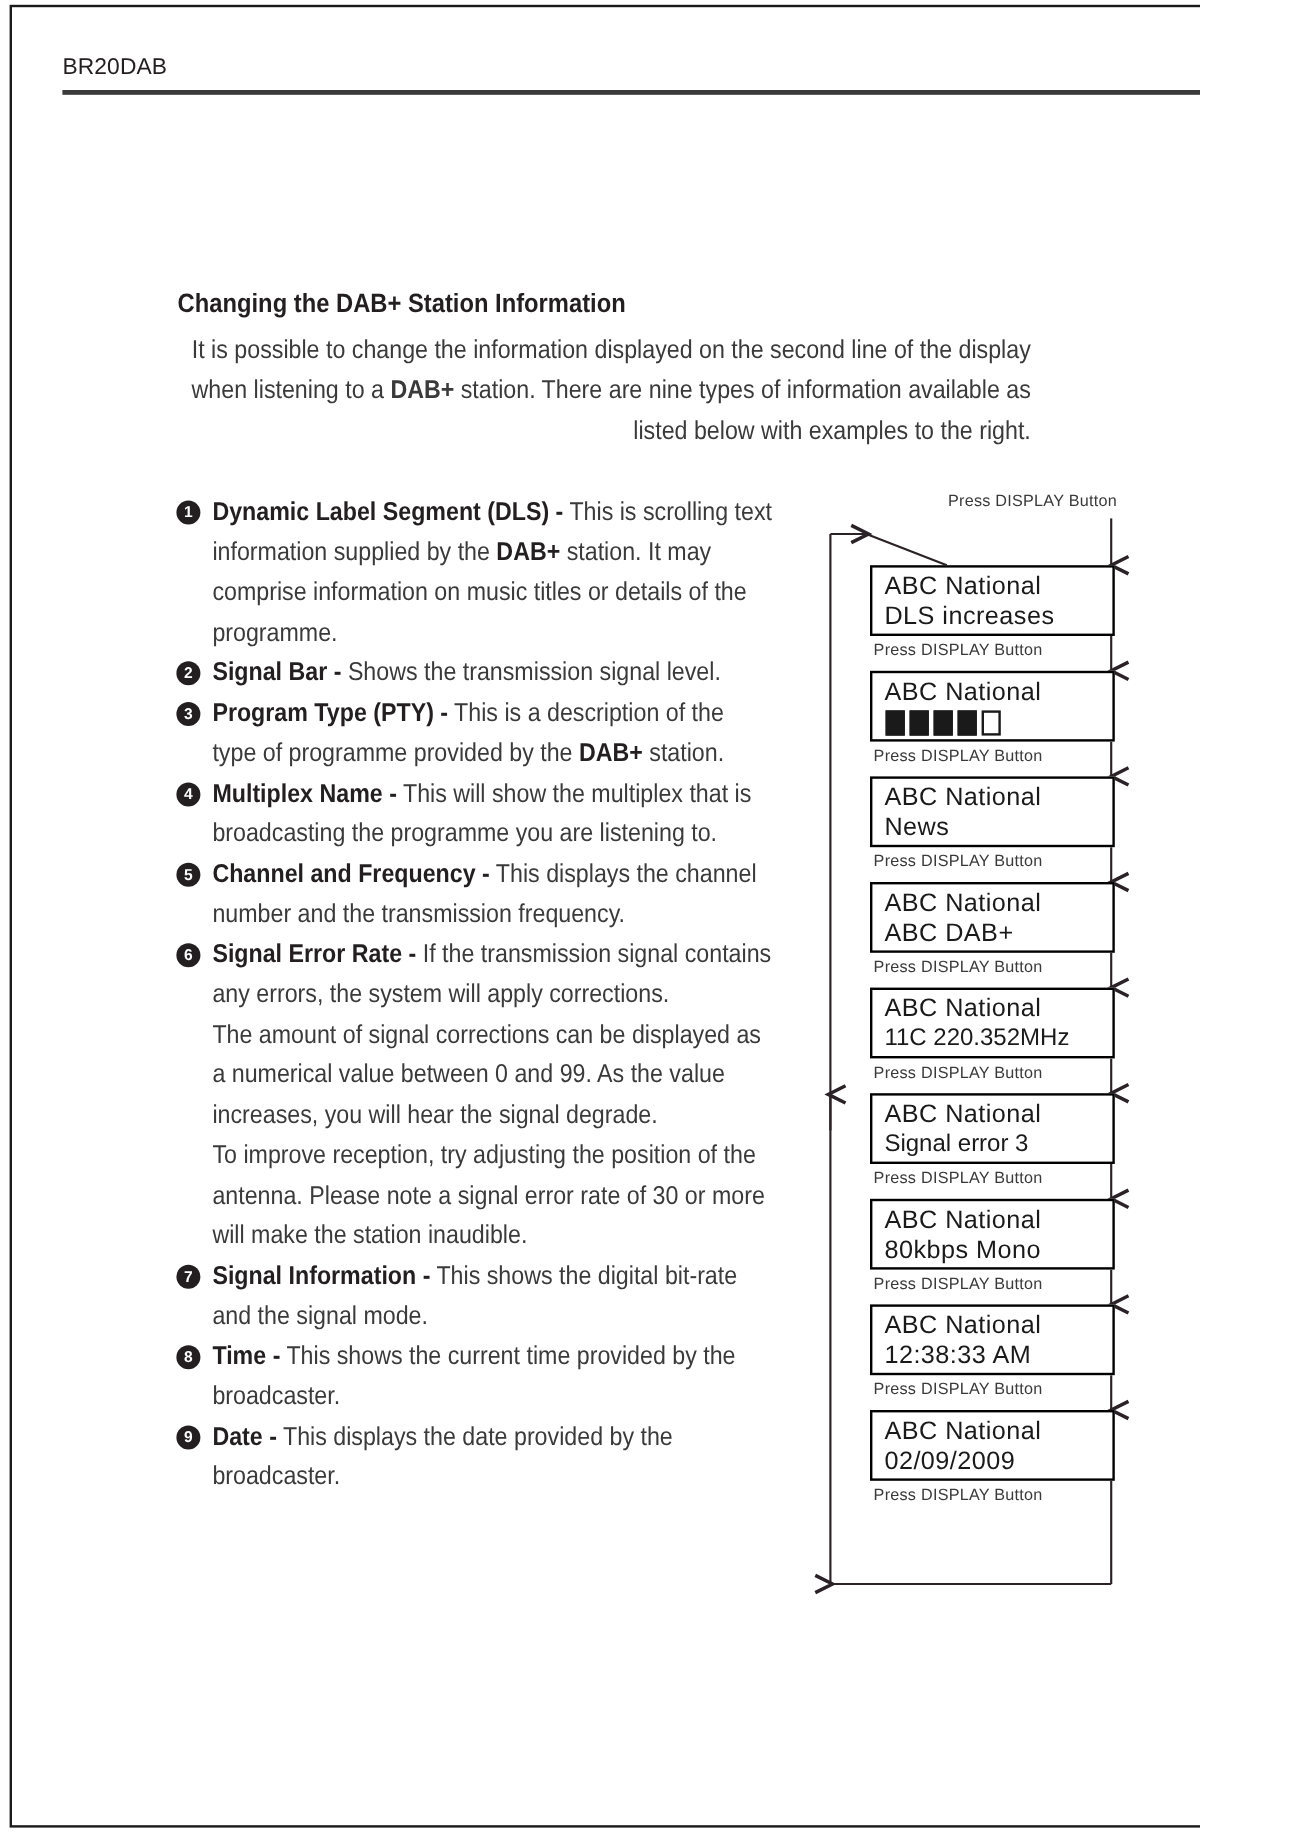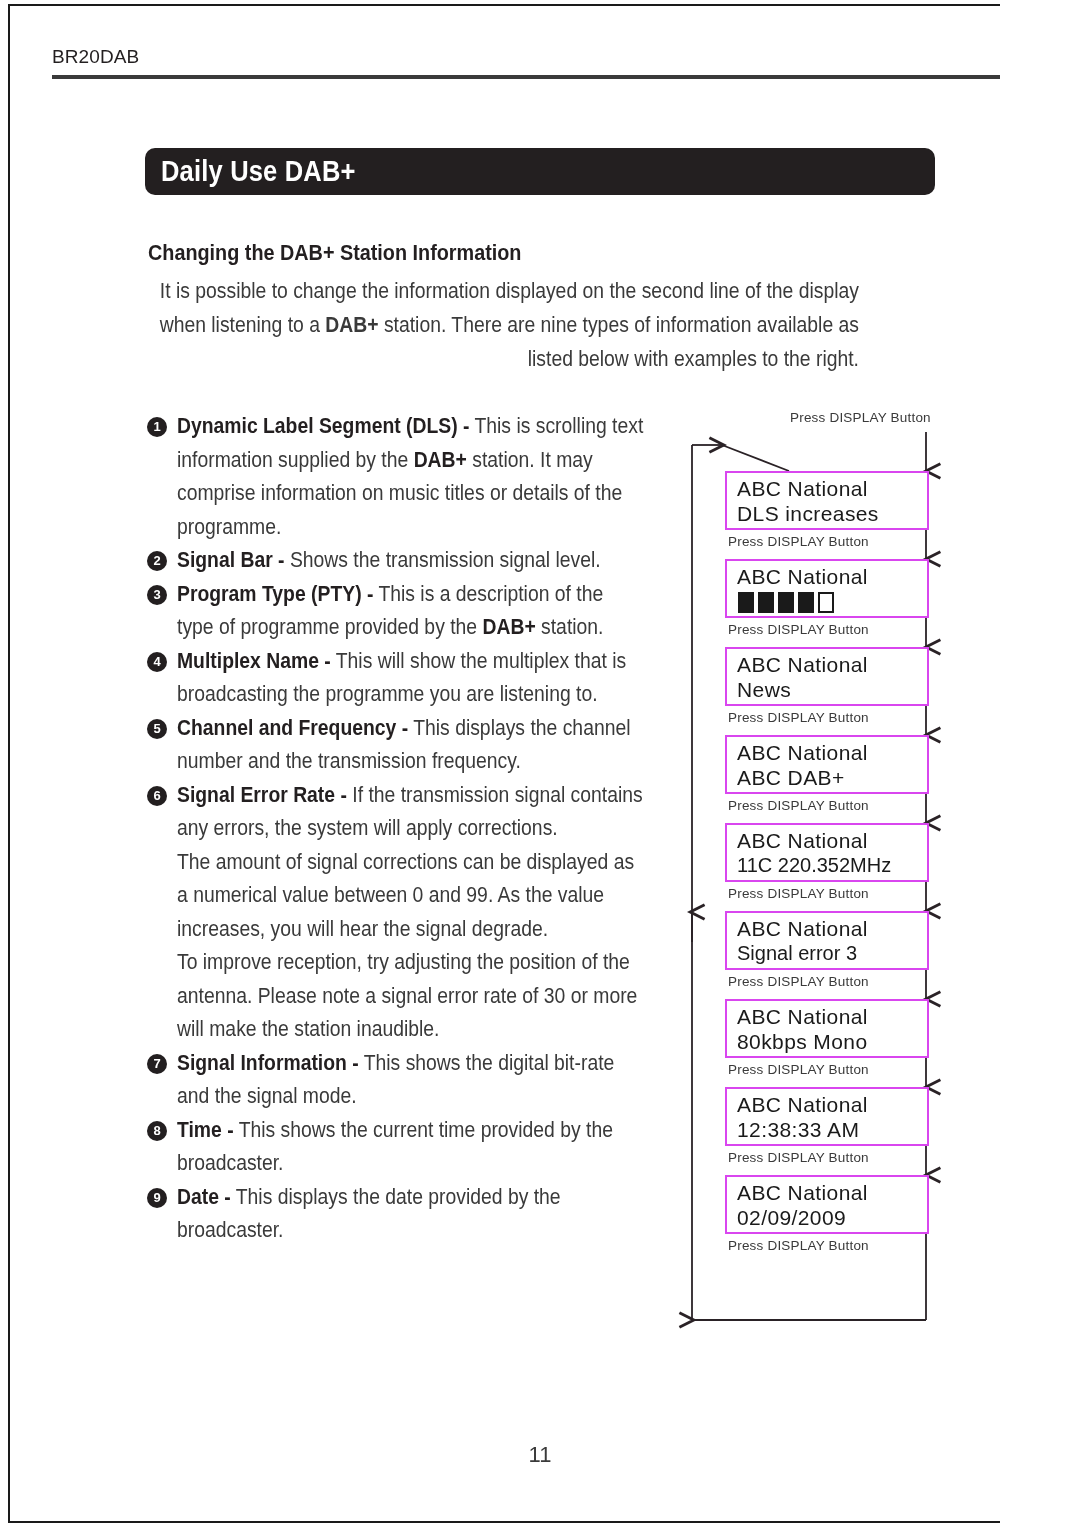--- a/index.html
+++ b/index.html
@@ -146,21 +146,21 @@
     font-family: "Liberation Sans", sans-serif;
     color: #3a3a3a;
     white-space: nowrap;
     letter-spacing: .2px;
   }
   .lcd {
     position: absolute;
     left: 45px;
     width: 204px;
     height: 59px;
-    border: 2px solid #d946ef;
+    border: 2px solid #000000;
     background: #ffffff;
     box-sizing: border-box;
   }
   .lcd .l1, .lcd .l2 {
     position: absolute;
     left: 10px;
     font-size: 21px;
     font-family: "Liberation Sans", sans-serif;
     color: #1a1a1a;
     letter-spacing: .4px;
@@ -210,23 +210,20 @@
 </head>
 <body>
 
 <div id="page">
 
   <div class="page-frame"></div>
 
   <div class="running-header">BR20DAB</div>
   <div class="header-rule"></div>
 
-  <div class="banner">
-    <div class="banner-title">Daily Use DAB+</div>
-  </div>
 
   <div class="subheading">Changing the DAB+ Station Information</div>
 
   <div class="intro">
       <span class="nr">It is possible to change the information displayed on the second line of the display</span>
       <span class="nr">when listening to a <b>DAB+</b> station. There are nine types of information available as</span>
       <span class="nr">listed below with examples to the right.</span>
     </div>
 
   <div class="list">
@@ -365,15 +362,14 @@
         <div class="l2">12:38:33 AM</div>
       </div>
       <div class="flow-label" style="left: 48px; top: 738px;">Press DISPLAY  Button</div>
       <div class="lcd" style="top: 763px;">
         <div class="l1">ABC National</div>
         <div class="l2">02/09/2009</div>
       </div>
       <div class="flow-label" style="left: 48px; top: 826px;">Press DISPLAY  Button</div>
     </div>
 
-  <div class="page-number">11</div>
 
 </div>
 
 </body></html>

